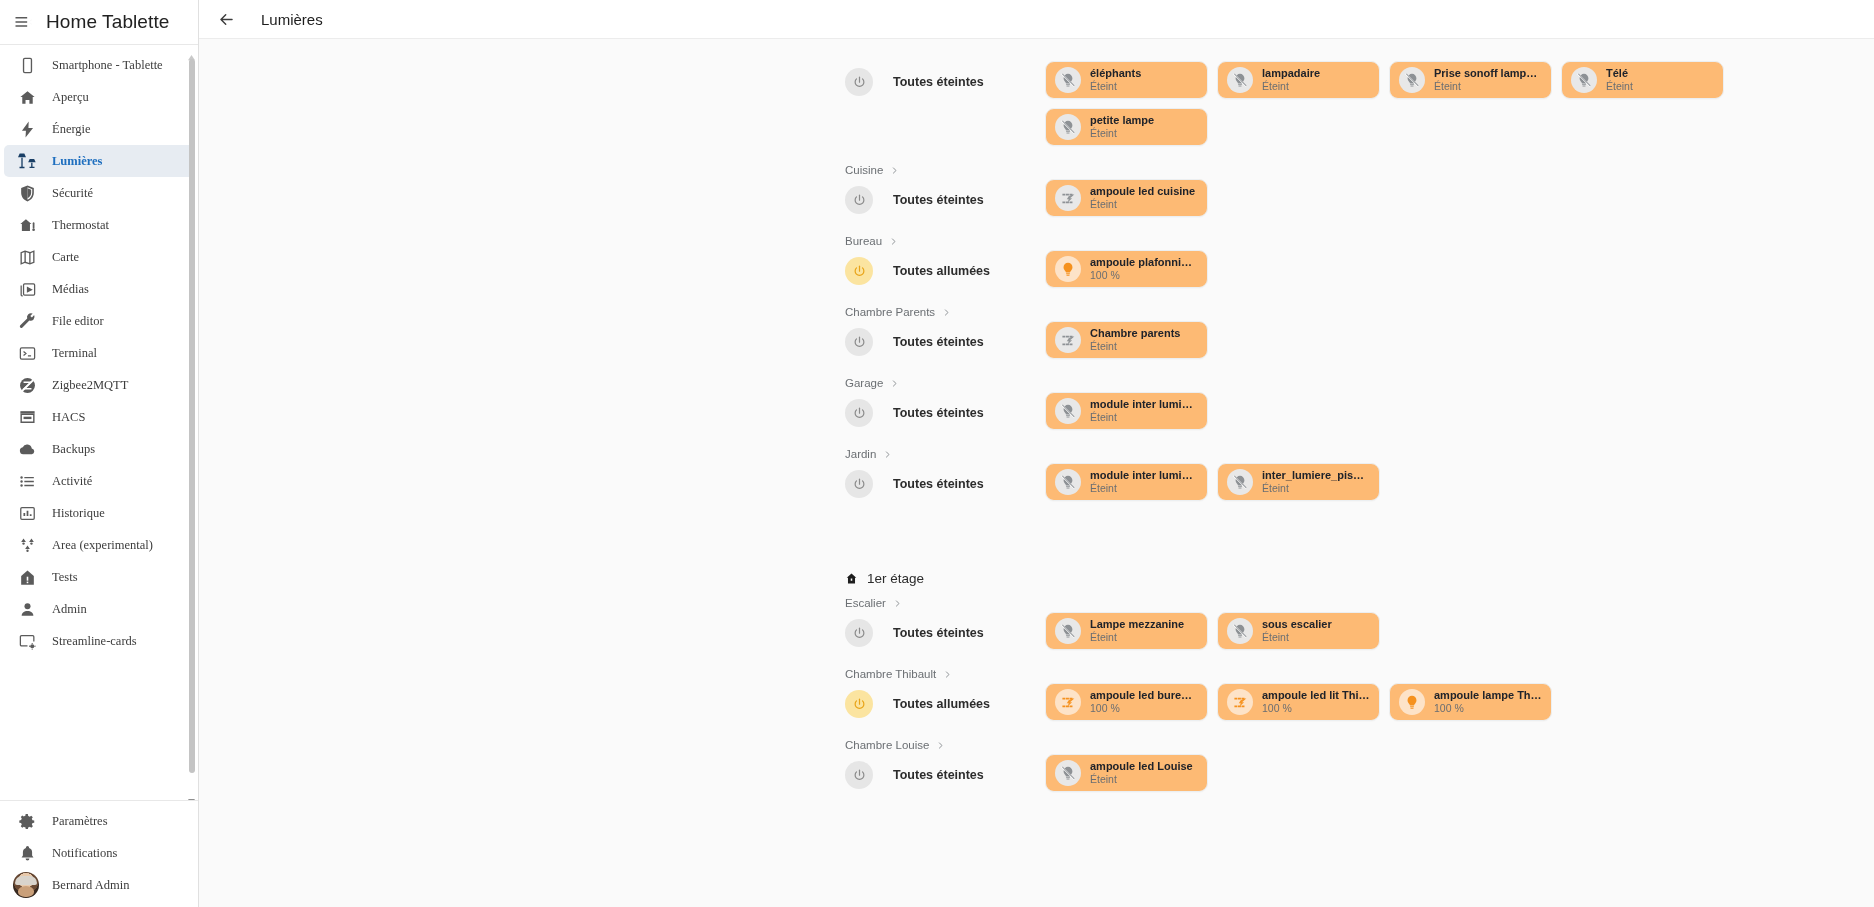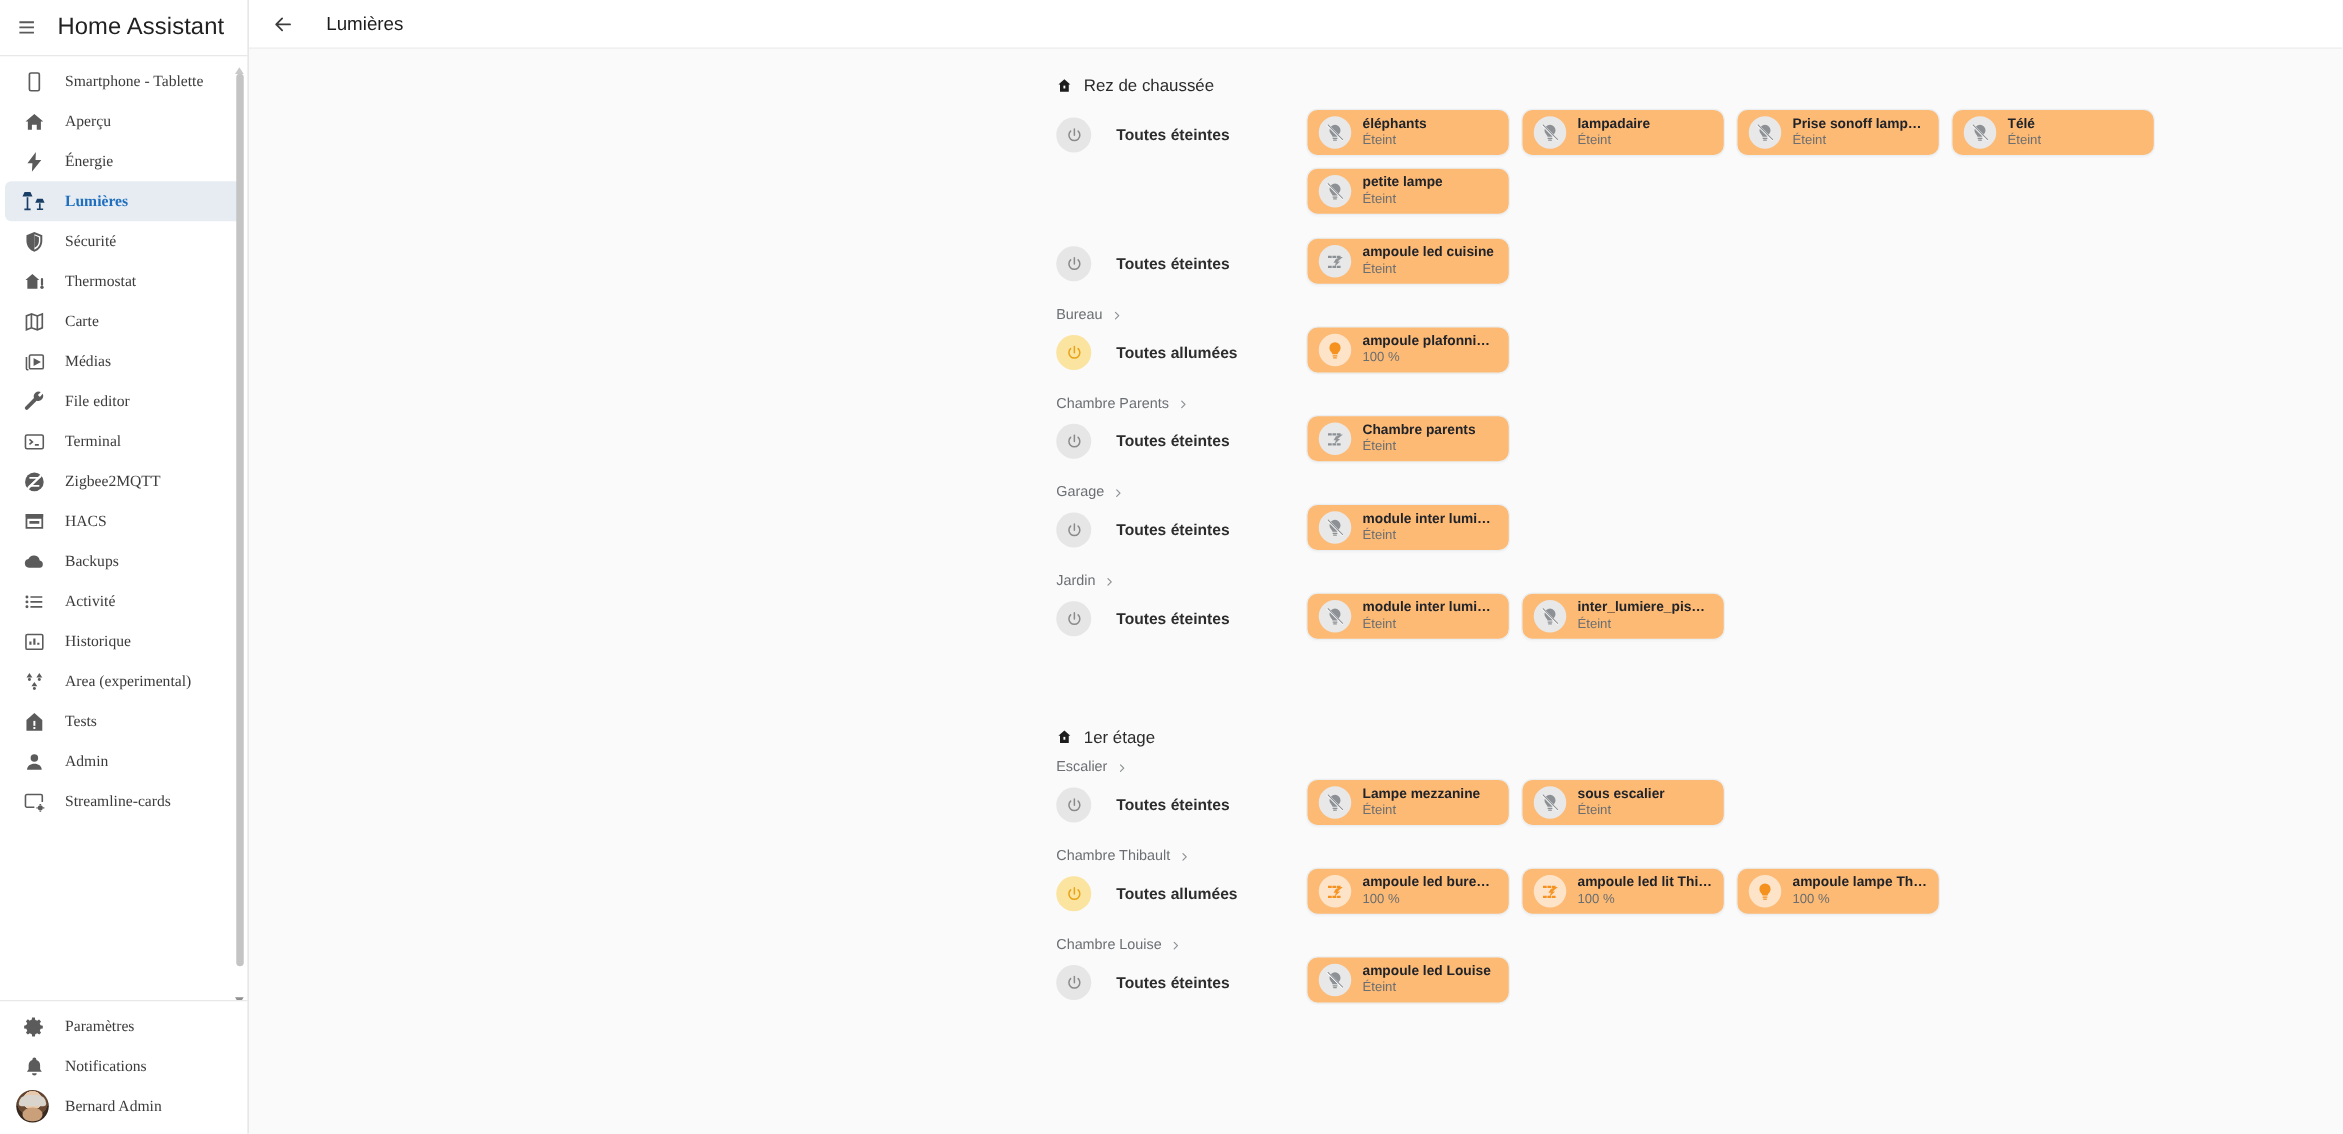--- a/index.html
+++ b/index.html
@@ -172,21 +172,21 @@
 <div class="app">
 
   <div class="sidebar">
     <div class="sb-header">
       <div class="sb-menu-btn">
         <svg width="20" height="20" viewBox="0 0 24 24" fill="#5a5a5a">
           <path d="M3 6h14v1.8H3zM3 11h14v1.8H3zM3 16h14v1.8H3z"></path>
           <path d="M23 8.6l-3.4 3.4 3.4 3.4-1-1-2.4-2.4 2.4-2.4z"></path>
         </svg>
       </div>
-      <div class="sb-title">Home Assistant</div>
+      <div class="sb-title">Home Tablette</div>
     </div>
 
     <div class="sb-scroll">
       <div class="sb-arrow-up">
         <svg width="9" height="7" viewBox="0 0 10 8" fill="#c9c9c9">
             <path d="M5 1l4 6H1z"></path>
           </svg>
       </div>
       <div class="sb-thumb"></div>
       <div class="sb-arrow-dn">
@@ -408,29 +408,20 @@
       <div class="back-btn">
         <svg width="19" height="19" viewBox="0 0 24 24" fill="none" stroke="#3c3c3c" stroke-width="1.8" stroke-linecap="round" stroke-linejoin="round">
           <path d="M19 12H5M11 18l-6-6 6-6"></path>
         </svg>
       </div>
       <div class="page-title">Lumières</div>
     </div>
 
     <div class="content">
       <div class="inner" id="floors-root">
-          <div class="floor">
-            <span style="display:flex;align-items:center;">
-              <svg width="13" height="13" viewBox="0 0 24 24" fill="#1d1d1d">
-                <path d="M12 2.6L3.2 10.4h2.3V21h13V10.4h2.3z"></path>
-                <rect x="10.6" y="12" width="2.8" height="4.2" fill="#fafafa"></rect>
-              </svg>
-            </span>
-            <span class="floor-name">Rez de chaussée</span>
-          </div>
           <div class="area-row">
             <div class="all-toggle">
               <span class="pw-circle">
                 <svg width="15" height="15" viewBox="0 0 24 24" fill="none" stroke="#8a8a8a" stroke-width="1.9" stroke-linecap="round">
                   <path d="M12 3.4v8.2"></path>
                   <path d="M7.2 6.2a7 7 0 109.6 0"></path>
                 </svg>
               </span>
               <span class="t">Toutes éteintes</span>
             </div>
@@ -505,20 +496,28 @@
                     <path d="M2.8 3.1l1-1 18.2 18.2-1 1z" fill="#8d9195"></path>
                   </svg>
                 </span>
                 <span class="txt">
                   <span class="nm" style="display:block">petite lampe</span>
                   <span class="st" style="display:block">Éteint</span>
                 </span>
               </div>
             </div>
           </div>
+          <div class="area-label">
+            <span>Cuisine</span>
+            <span class="chev">
+              <svg width="9" height="9" viewBox="0 0 24 24" fill="none" stroke="#8e9295" stroke-width="2.6" stroke-linecap="round" stroke-linejoin="round">
+                <path d="M9 5l7 7-7 7"></path>
+              </svg>
+            </span>
+          </div>
           <div class="area-row">
             <div class="all-toggle">
               <span class="pw-circle">
                 <svg width="15" height="15" viewBox="0 0 24 24" fill="none" stroke="#8a8a8a" stroke-width="1.9" stroke-linecap="round">
                   <path d="M12 3.4v8.2"></path>
                   <path d="M7.2 6.2a7 7 0 109.6 0"></path>
                 </svg>
               </span>
               <span class="t">Toutes éteintes</span>
             </div>

